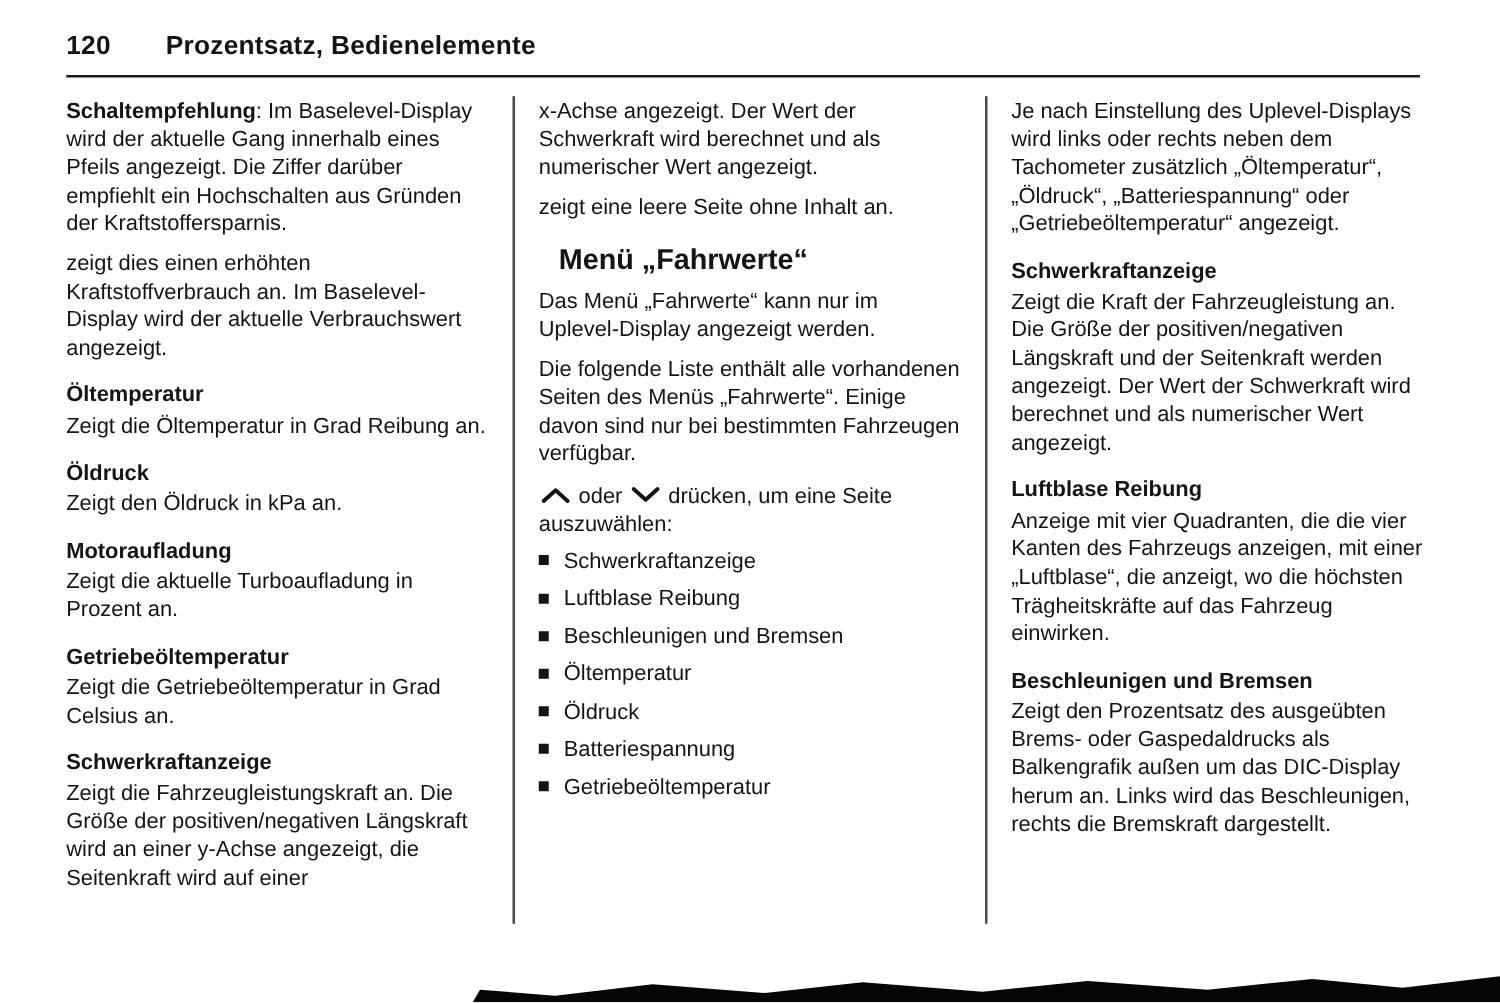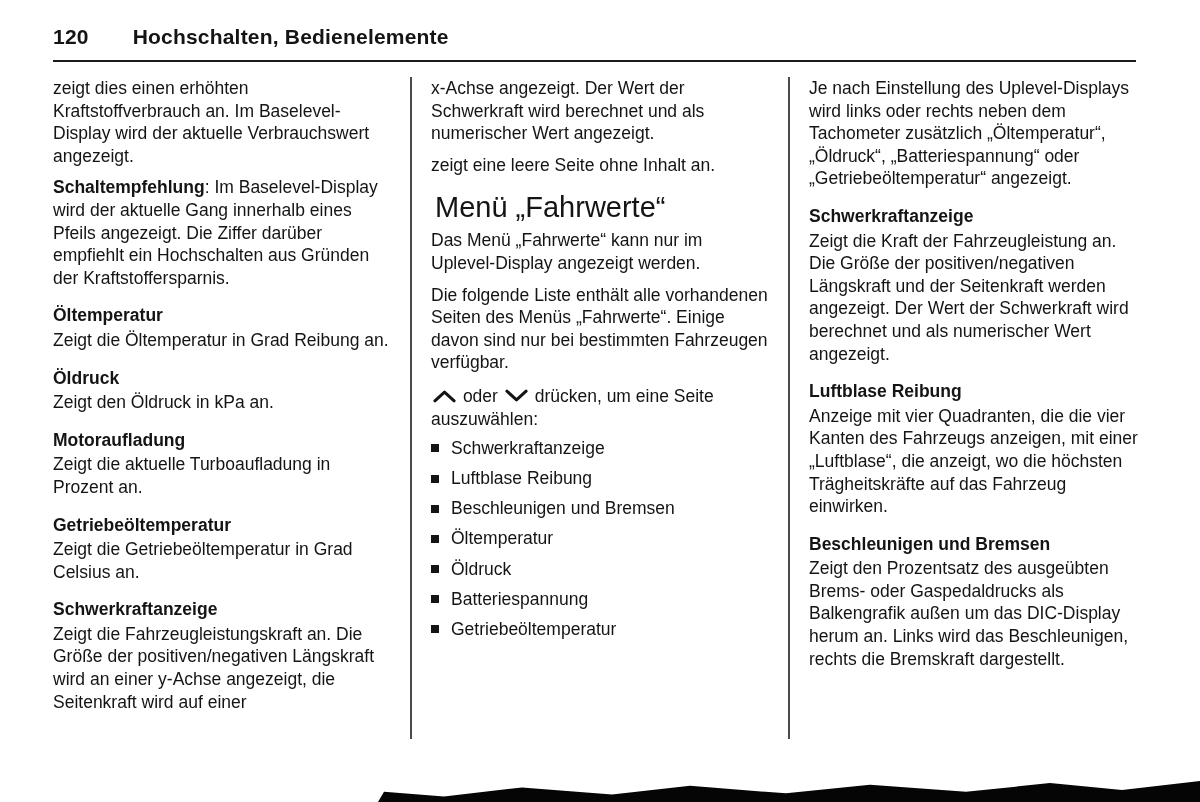--- a/index.html
+++ b/index.html
@@ -39,21 +39,21 @@
     height: 662px;
     background: #4a4a4a;
   }
   .col {
     font-size: 17.5px;
     line-height: 22.6px;
   }
   .p { margin: 0 0 9px 0; }
   .h { font-weight: bold; margin: 15px 0 2px 0; }
   .h:first-child, .p:first-child { margin-top: 0; }
-  .h1 { font-weight: normal; font-size: 29px; line-height: 30px; margin: 16px 0 7px 4px; }
+  .h1 { font-weight: bold; font-size: 23px; line-height: 30px; margin: 16px 0 7px 16px; }
   .lead { font-weight: bold; }
   .chev-line { margin: 11px 0 7px 0; }
   .chev { vertical-align: -1px; margin: 0 2px; }
   ul.dic-list { list-style: none; margin: 2px 0 0 0; padding: 0; }
   ul.dic-list li { display: flex; align-items: center; gap: 12px; margin: 0 0 7.5px 0; }
   .sq { width: 8px; height: 8px; background: #141414; flex: none; }
   .scan-edge {
     position: absolute;
     left: 0; right: 0; bottom: 0;
     height: 27px;
@@ -61,29 +61,29 @@
     clip-path: polygon(31.5% 100%, 32% 62%, 37% 80%, 43.5% 46%, 51% 72%, 57.5% 40%, 65.5% 68%, 72.5% 36%, 80.5% 62%, 87.5% 30%, 93.5% 56%, 100% 22%, 100% 100%);
   }
 </style>
 </head>
 <body>
 
 <div class="page">
 
   <div class="hdr">
     <span>120</span>
-    <span>Hochschalten, Bedienelemente</span>
+    <span>Prozentsatz, Bedienelemente</span>
   </div>
   <div class="rule"></div>
 
   <div class="cols">
 
     <section class="col">
+      <p class="p"><span class="lead">Schaltempfehlung</span><span>: Im Baselevel-Display wird der aktuelle Gang innerhalb eines Pfeils angezeigt. Die Ziffer darüber empfiehlt ein Hochschalten aus Gründen der Kraftstoffersparnis.</span></p>
       <p class="p">zeigt dies einen erhöhten Kraftstoffverbrauch an. Im Baselevel-Display wird der aktuelle Verbrauchswert angezeigt.</p>
-      <p class="p"><span class="lead">Schaltempfehlung</span><span>: Im Baselevel-Display wird der aktuelle Gang innerhalb eines Pfeils angezeigt. Die Ziffer darüber empfiehlt ein Hochschalten aus Gründen der Kraftstoffersparnis.</span></p>
       <p class="h">Öltemperatur</p>
       <p class="p">Zeigt die Öltemperatur in Grad Reibung an.</p>
       <p class="h">Öldruck</p>
       <p class="p">Zeigt den Öldruck in kPa an.</p>
       <p class="h">Motoraufladung</p>
       <p class="p">Zeigt die aktuelle Turboaufladung in Prozent an.</p>
       <p class="h">Getriebeöltemperatur</p>
       <p class="p">Zeigt die Getriebeöltemperatur in Grad Celsius an.</p>
       <p class="h">Schwerkraftanzeige</p>
       <p class="p">Zeigt die Fahrzeugleistungskraft an. Die Größe der positiven/negativen Längskraft wird an einer y-Achse angezeigt, die Seitenkraft wird auf einer</p>

